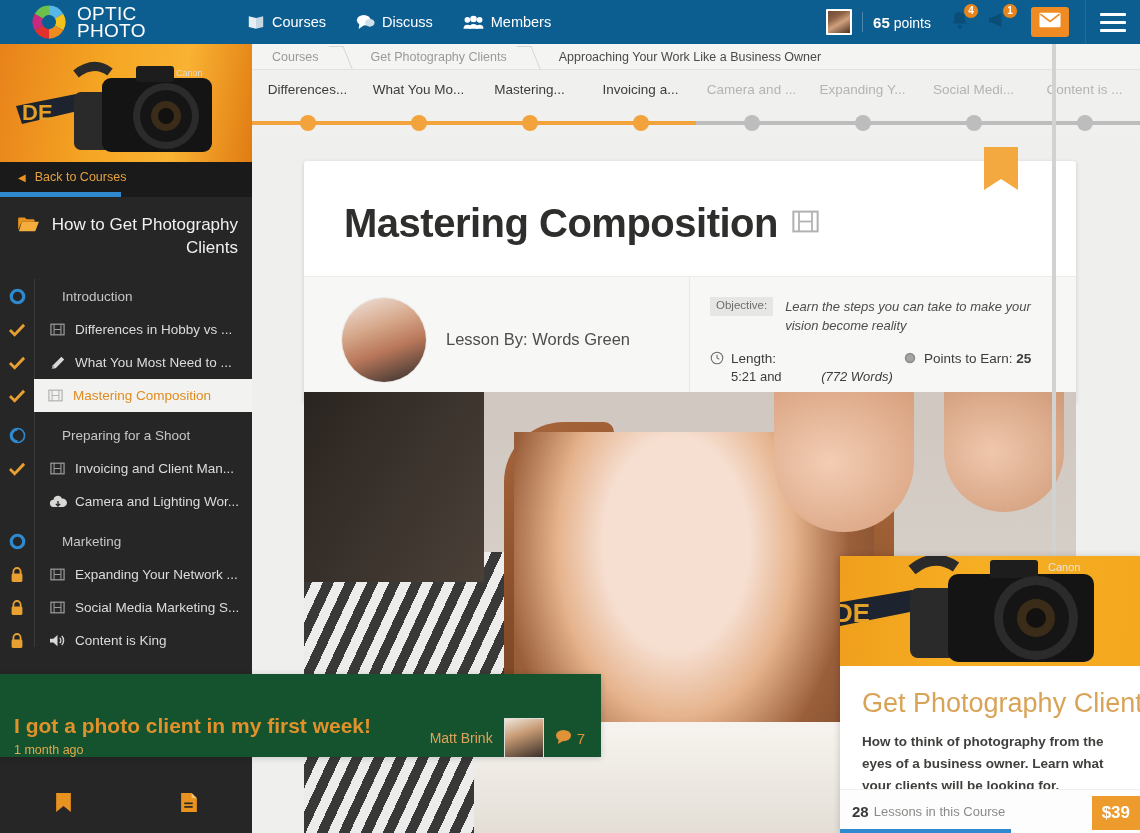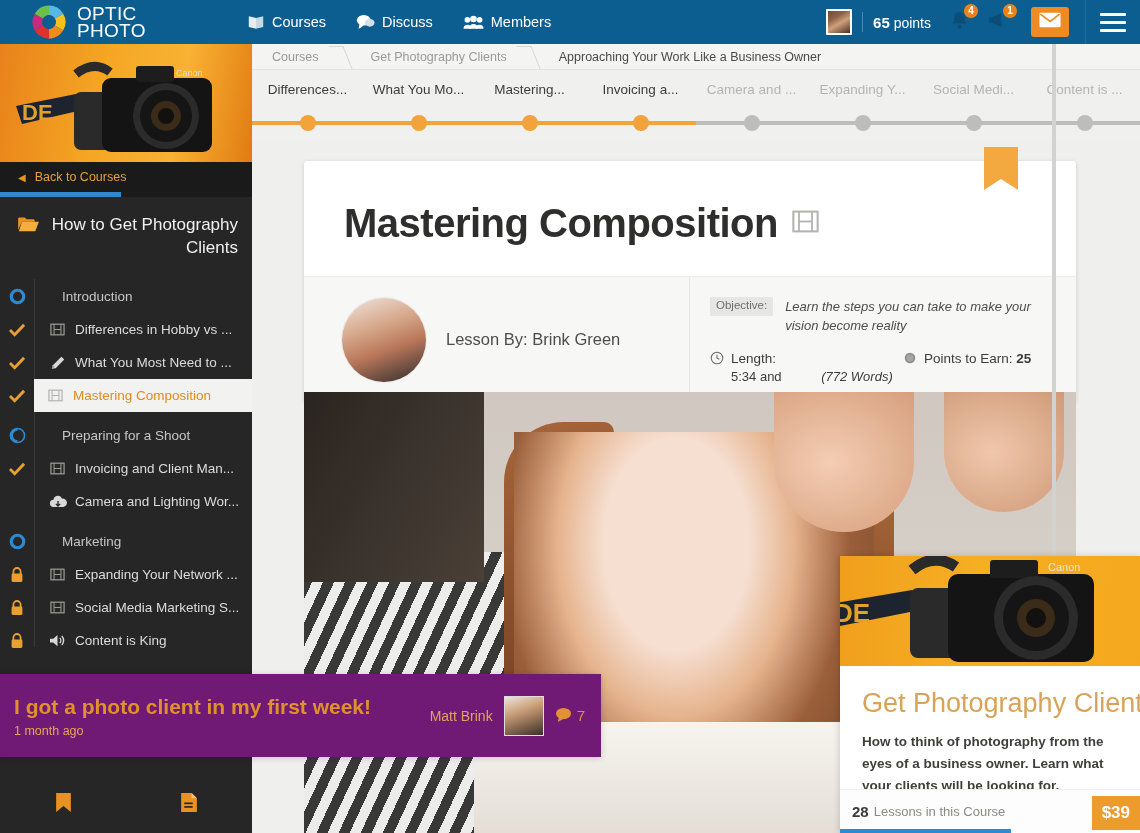--- a/index.html
+++ b/index.html
@@ -201,21 +201,21 @@
   .hero-img .shirt { position: absolute; left: 170px; top: 330px; width: 450px; height: 120px;
     background: linear-gradient(180deg,#f7f4ef,#e2dcd4); border-radius: 60px 60px 0 0; }
   .hero-img .handL { position: absolute; left: 470px; top: 0px; width: 140px; height: 140px;
     background: radial-gradient(ellipse at 40% 50%,#f3cdb4,#d79f7c); border-radius: 0 0 70px 70px; }
   .hero-img .handR { position: absolute; left: 640px; top: 0px; width: 120px; height: 120px;
     background: radial-gradient(ellipse at 40% 50%,#f0c7ad,#cf9a77); border-radius: 0 0 60px 60px; }
 
   
   .testi {
     position: absolute; left: 0; top: 674px; width: 601px; height: 83px;
-    background: #701a75; display: flex; align-items: center; z-index: 60;
+    background: #14532d; display: flex; align-items: flex-end; z-index: 60;
     box-shadow: 0 1px 6px rgba(0,0,0,.18);
   }
   .testi-left { padding-left: 14px; flex: 1; }
   .testi-title { color: #e0912b; font-size: 21px; font-weight: bold; line-height: 26px; }
   .testi-time { color: #e5a84f; font-size: 12.5px; margin-top: 4px; }
   .testi-right { display: flex; align-items: center; gap: 12px; padding-right: 16px; }
   .testi-name { color: #e0a35c; font-size: 14px; }
   .avatar-m { width: 38px; height: 38px; flex: none;
     background: linear-gradient(160deg,#efe6dc 0%,#c79a74 40%,#3a2f28 100%);
     box-shadow: 0 0 0 1px #ddd; }
@@ -402,39 +402,39 @@
             <line x1="6.2" y1="3.2" x2="6.2" y2="20.8" stroke="#b2b2b0" stroke-width="1.6"></line>
             <line x1="17.8" y1="3.2" x2="17.8" y2="20.8" stroke="#b2b2b0" stroke-width="1.6"></line>
             <line x1="6.2" y1="12" x2="17.8" y2="12" stroke="#b2b2b0" stroke-width="1.6"></line>
           </svg>
         </span>
       </div>
 
       <div class="meta-row">
         <div class="meta-left">
           <div class="avatar-lg"></div>
-          <div class="lesson-by">Lesson By: Brink Green</div>
+          <div class="lesson-by">Lesson By: Words Green</div>
         </div>
         <div class="meta-right">
           <div class="obj-row">
             <span class="obj-tag">Objective:</span>
             <span class="obj-txt">Learn the steps you can take to make your vision become reality</span>
           </div>
           <div class="stat-row">
             <div class="stat len">
               <span>
                 <svg width="14" height="14" viewBox="0 0 16 16">
                   <circle cx="8" cy="8" r="6.6" fill="none" stroke="#6a6a68" stroke-width="1.2"></circle>
                   <path d="M8 4.3 L8 8 L10.6 9.4" fill="none" stroke="#6a6a68" stroke-width="1.2"></path>
                 </svg>
               </span>
               <span>
                 <span>Length:</span>
                 <span class="val">
-                  <span>5:34 and </span><span class="words">(772 Words)</span>
+                  <span>5:21 and </span><span class="words">(772 Words)</span>
                 </span>
               </span>
             </div>
             <div class="stat">
               <span>
                 <svg width="14" height="14" viewBox="0 0 16 16">
                   <circle cx="8" cy="8" r="6" fill="#8e8e8c"></circle>
                   <circle cx="8" cy="8" r="4" fill="#a6a6a4"></circle>
                 </svg>
               </span>

